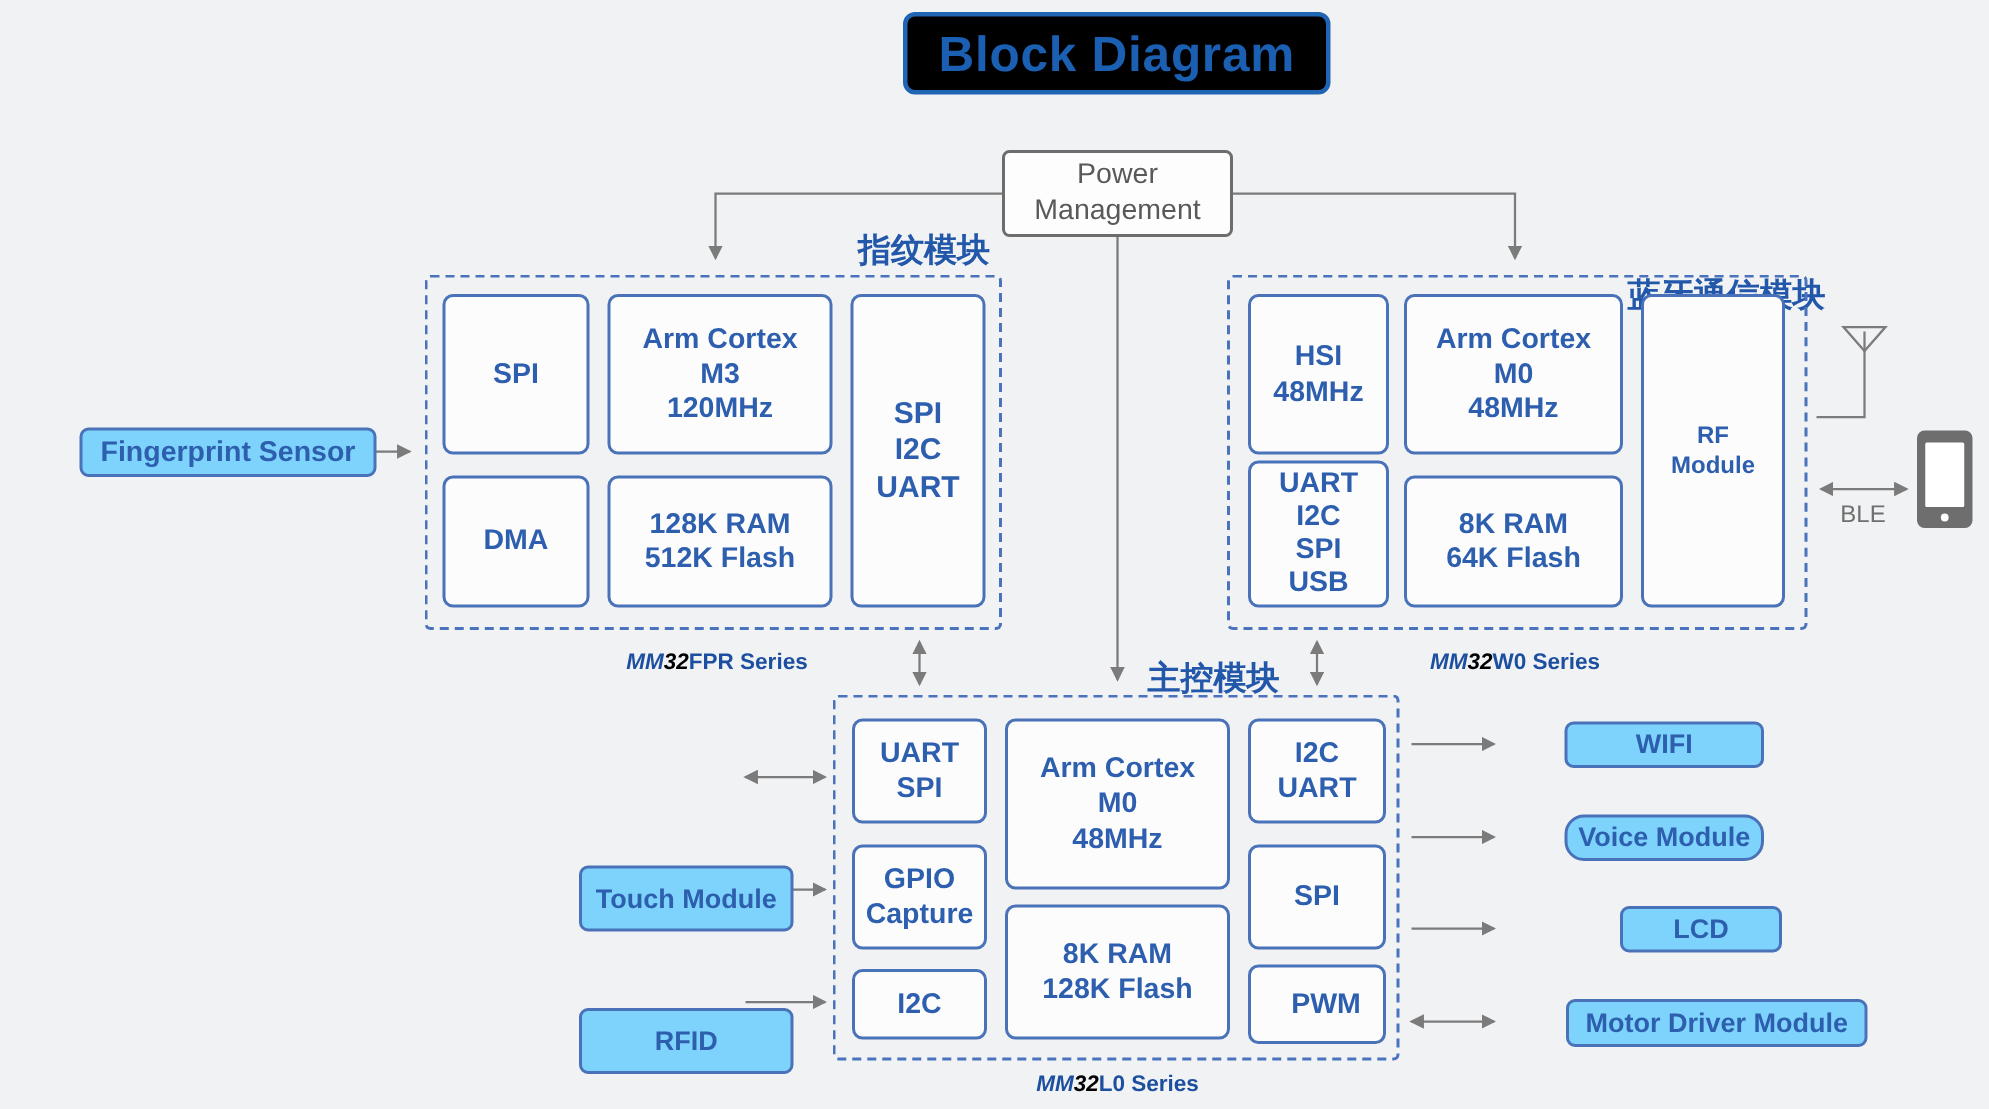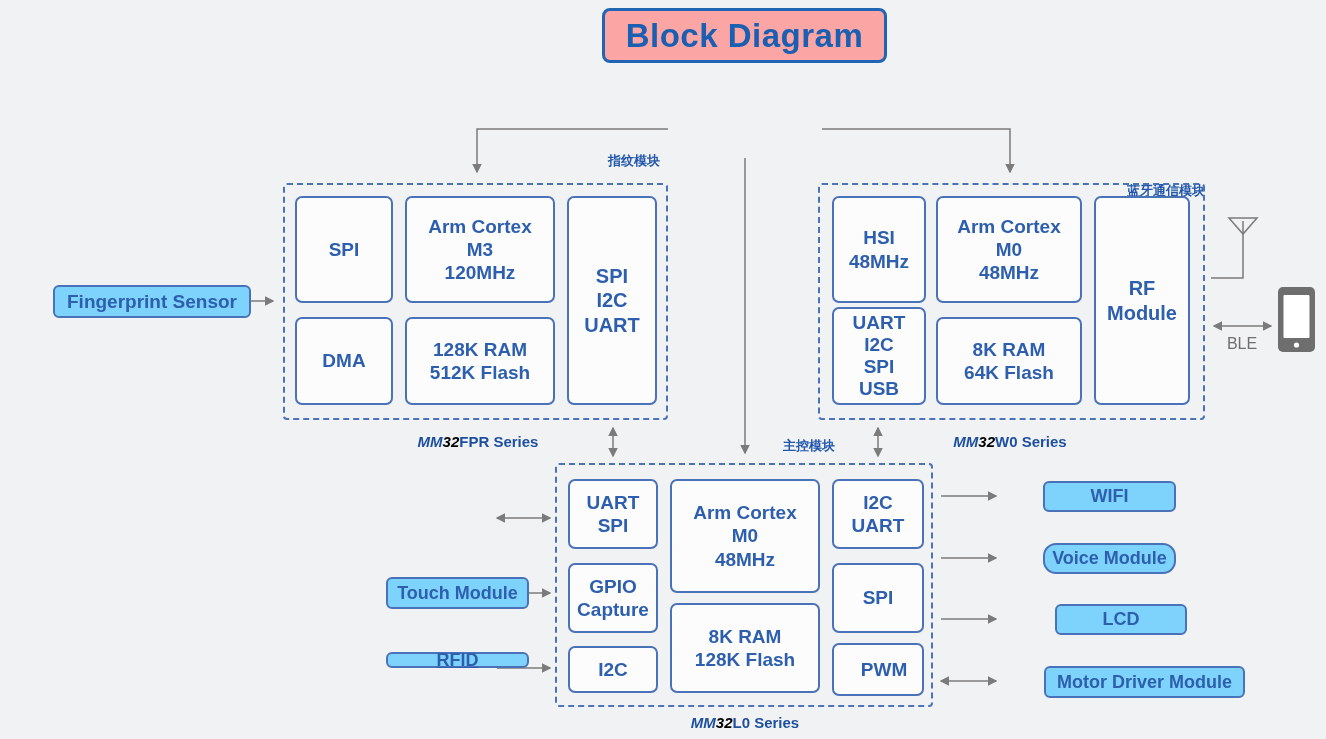--- a/index.html
+++ b/index.html
@@ -6,27 +6,27 @@
   #stage{position:relative;width:1326px;height:739px;background:#f1f2f4;overflow:hidden;}
   #wires{position:absolute;left:0;top:0;width:1326px;height:739px;}
 
   .box{position:absolute;box-sizing:border-box;background:#fcfcfd;border:2px solid #4a72b8;
        border-radius:7px;color:#2d5fae;font-weight:bold;font-size:19px;line-height:1.22;
        display:flex;align-items:center;justify-content:center;text-align:center;white-space:pre-line;}
   .pill{position:absolute;box-sizing:border-box;background:#7dd3fc;border:2px solid #4a72b8;
         border-radius:6px;color:#2d5fae;font-weight:bold;font-size:18px;
         display:flex;align-items:center;justify-content:center;text-align:center;margin-left:41px;}
   .dashed{position:absolute;box-sizing:border-box;border:2px dashed #4a72bd;border-radius:4px;}
-  .tag{position:absolute;color:#2257aa;font-weight:bold;font-size:13px;white-space:nowrap;}
+  .tag{position:absolute;color:#2257aa;font-weight:bold;font-size:22px;white-space:nowrap;}
   .series{position:absolute;width:200px;color:#1c4f9f;font-weight:bold;font-size:15px;text-align:center;white-space:nowrap;}
   .ser-prefix{font-style:italic;}
   .ser-num{font-style:italic;color:#000000;}
 
   #title-box{position:absolute;left:602px;top:8px;width:285px;height:55px;box-sizing:border-box;
-             background:#fca5a5;border:3px solid #2064b4;border-radius:8px;
+             background:#000000;border:3px solid #2064b4;border-radius:8px;
              display:flex;align-items:center;justify-content:center;
              color:#1a5fb2;font-size:33px;font-weight:bold;letter-spacing:.5px;}
   #pm-box{position:absolute;left:668px;top:100px;width:154px;height:58px;box-sizing:border-box;
           background:#fdfdfe;border:2px solid #6d6d6d;border-radius:5px;
           display:flex;align-items:center;justify-content:center;text-align:center;
           color:#595959;font-size:19px;line-height:1.25;white-space:pre-line;}
   #ble-label{position:absolute;left:1214px;top:303px;width:56px;text-align:center;
              color:#6f6f6f;font-size:16px;margin-top:32px;}
 
   
@@ -36,21 +36,21 @@
   #fp-if{left:567px;top:196px;width:90px;height:209px;font-size:20px;}
   #fp-dma{left:295px;top:317px;width:98px;height:88px;}
   #fp-mem{left:405px;top:317px;width:150px;height:88px;}
   #tag-fp{left:560px;top:152px;width:100px;text-align:right;}
   #ser-fp{left:378px;top:433px;}
 
   
   #mod-bt{left:818px;top:183px;width:387px;height:237px;}
   #bt-hsi{left:832px;top:196px;width:94px;height:107px;}
   #bt-cpu{left:936px;top:196px;width:146px;height:107px;}
-  #bt-rf{left:1094px;top:196px;width:96px;height:209px;font-size:20px;}
+  #bt-rf{left:1094px;top:196px;width:96px;height:209px;font-size:16px;}
   #bt-if{left:832px;top:307px;width:94px;height:98px;line-height:1.15;}
   #bt-mem{left:936px;top:317px;width:146px;height:88px;}
   #tag-bt{left:1085px;top:152px;width:120px;text-align:right;margin-top:30px;}
   #ser-bt{left:910px;top:433px;}
 
   
   #mod-main{left:555px;top:463px;width:378px;height:244px;}
   #mn-uartspi{left:568px;top:479px;width:90px;height:70px;}
   #mn-cpu{left:670px;top:479px;width:150px;height:114px;}
   #mn-i2cuart{left:832px;top:479px;width:92px;height:70px;}
@@ -58,25 +58,25 @@
   #mn-spi{left:832px;top:563px;width:92px;height:70px;}
   #mn-i2c{left:568px;top:646px;width:90px;height:47px;}
   #mn-mem{left:670px;top:603px;width:150px;height:90px;}
   #mn-pwm{left:832px;top:643px;width:92px;height:53px;padding-left:12px;}
   #tag-main{left:762px;top:437px;width:94px;text-align:center;}
   #ser-main{left:645px;top:714px;}
 
   
   #p-fps{left:12px;top:285px;width:198px;height:33px;font-size:19px;}
   #p-spiflash{left:345px;top:502px;width:143px;height:32px;}
-  #p-touch{left:345px;top:577px;width:143px;height:32px;}
-  #p-rfid{left:345px;top:652px;width:143px;height:16px;text-decoration:underline;}
+  #p-touch{left:345px;top:577px;width:143px;height:44px;}
+  #p-rfid{left:345px;top:672px;width:143px;height:44px;}
   #p-wifi{left:1002px;top:481px;width:133px;height:31px;}
   #p-voice{left:1002px;top:543px;width:133px;height:31px;border-radius:13px;}
-  #p-lcd{left:1014px;top:604px;width:132px;height:31px;}
+  #p-lcd{left:1039px;top:604px;width:108px;height:31px;}
   #p-motor{left:1003px;top:666px;width:201px;height:32px;}
 </style>
 </head>
 <body>
 
 <div id="stage">
 
   <svg id="wires" viewBox="0 0 1326 739">
     <defs>
       <marker id="arr" viewBox="0 0 10 10" refX="8.5" refY="5" markerWidth="6.5" markerHeight="6.5" orient="auto-start-reverse">
@@ -107,20 +107,22 @@
       <rect x="1278" y="287" width="37" height="65" rx="5" fill="#6e6e6e"></rect>
       <rect x="1283.5" y="295" width="26" height="43" rx="1" fill="#ffffff"></rect>
       <circle cx="1296.5" cy="345" r="2.6" fill="#ffffff"></circle>
     </g>
   </svg>
 
   <div id="title-box">
     <span>Block Diagram</span>
   </div>
 
+  <div id="pm-box">Power
+Management</div>
 
   <div class="tag" id="tag-fp">指纹模块</div>
   <div class="dashed" id="mod-fp"></div>
   <div class="box" id="fp-spi">SPI</div>
   <div class="box" id="fp-cpu">Arm Cortex
 M3
 120MHz</div>
   <div class="box" id="fp-if">SPI
 I2C
 UART</div>

